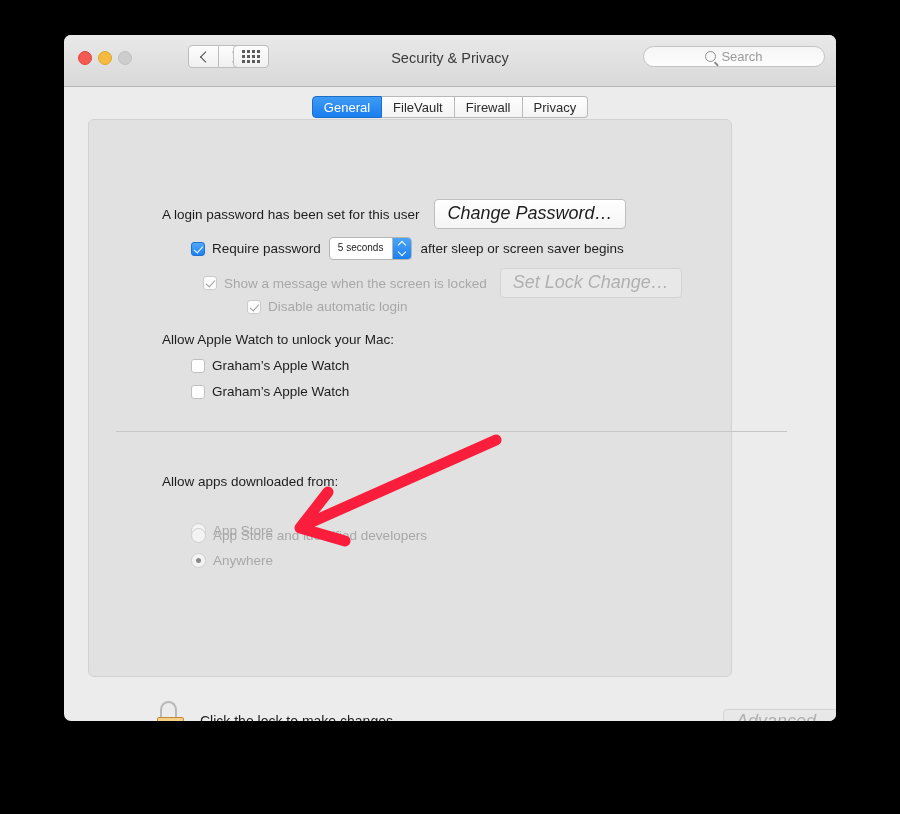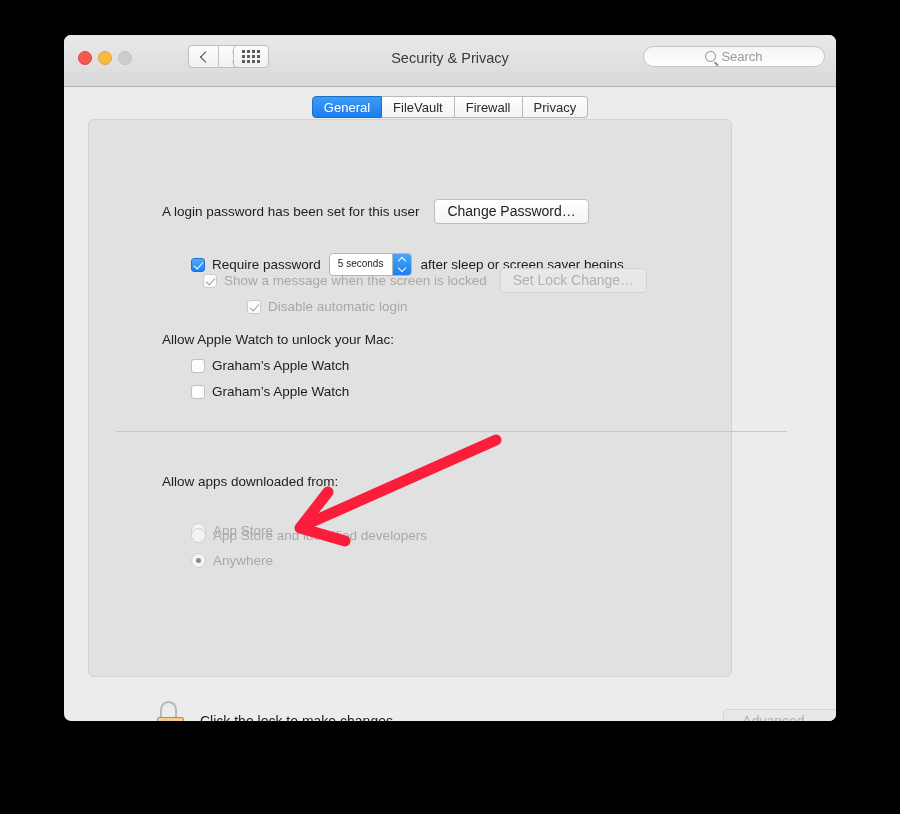--- a/index.html
+++ b/index.html
@@ -232,28 +232,29 @@
     position: absolute;
     left: 50%; top: 50%;
     width: 5px; height: 5px;
     margin: -2.5px 0 0 -2.5px;
     border-radius: 50%;
     background: #8a8a8a;
   }
 
   
   .btn {
-    font-size: 14px;
+    font-size: 18px;
     color: #1d1d1d;
     background: linear-gradient(to bottom, #ffffff, #f4f4f4);
     border: 1px solid #bebebe;
     border-radius: 4px;
     padding: 3px 12px 4px;
     box-sizing: border-box;
     white-space: nowrap;
+    font-style: italic;
   }
   .btn.disabled {
     color: #b0b0b0;
     background: #e8e8e8;
     border-color: #d3d3d3;
   }
 
   
   #require-popup {
     display: flex;
@@ -404,21 +405,21 @@
     <div class="tab">Privacy</div>
   </div>
 
   <div id="panel">
 
     <div class="row" style="left:73px; top:79px;">
       <span class="txt">A login password has been set for this user</span>
       <span class="btn" style="margin-left:15px;">Change Password…</span>
     </div>
 
-    <div class="row" style="left:102px; top:117px;margin-top:16px;">
+    <div class="row" style="left:102px; top:117px;">
       <span class="cbox on"></span>
       <span class="txt">Require password</span>
       <span id="require-popup">
         <span class="val">5 seconds</span>
         <span class="stepper">
           <span class="a"></span>
             <span class="b"></span>
         </span>
       </span>
       <span class="txt">after sleep or screen saver begins</span>

